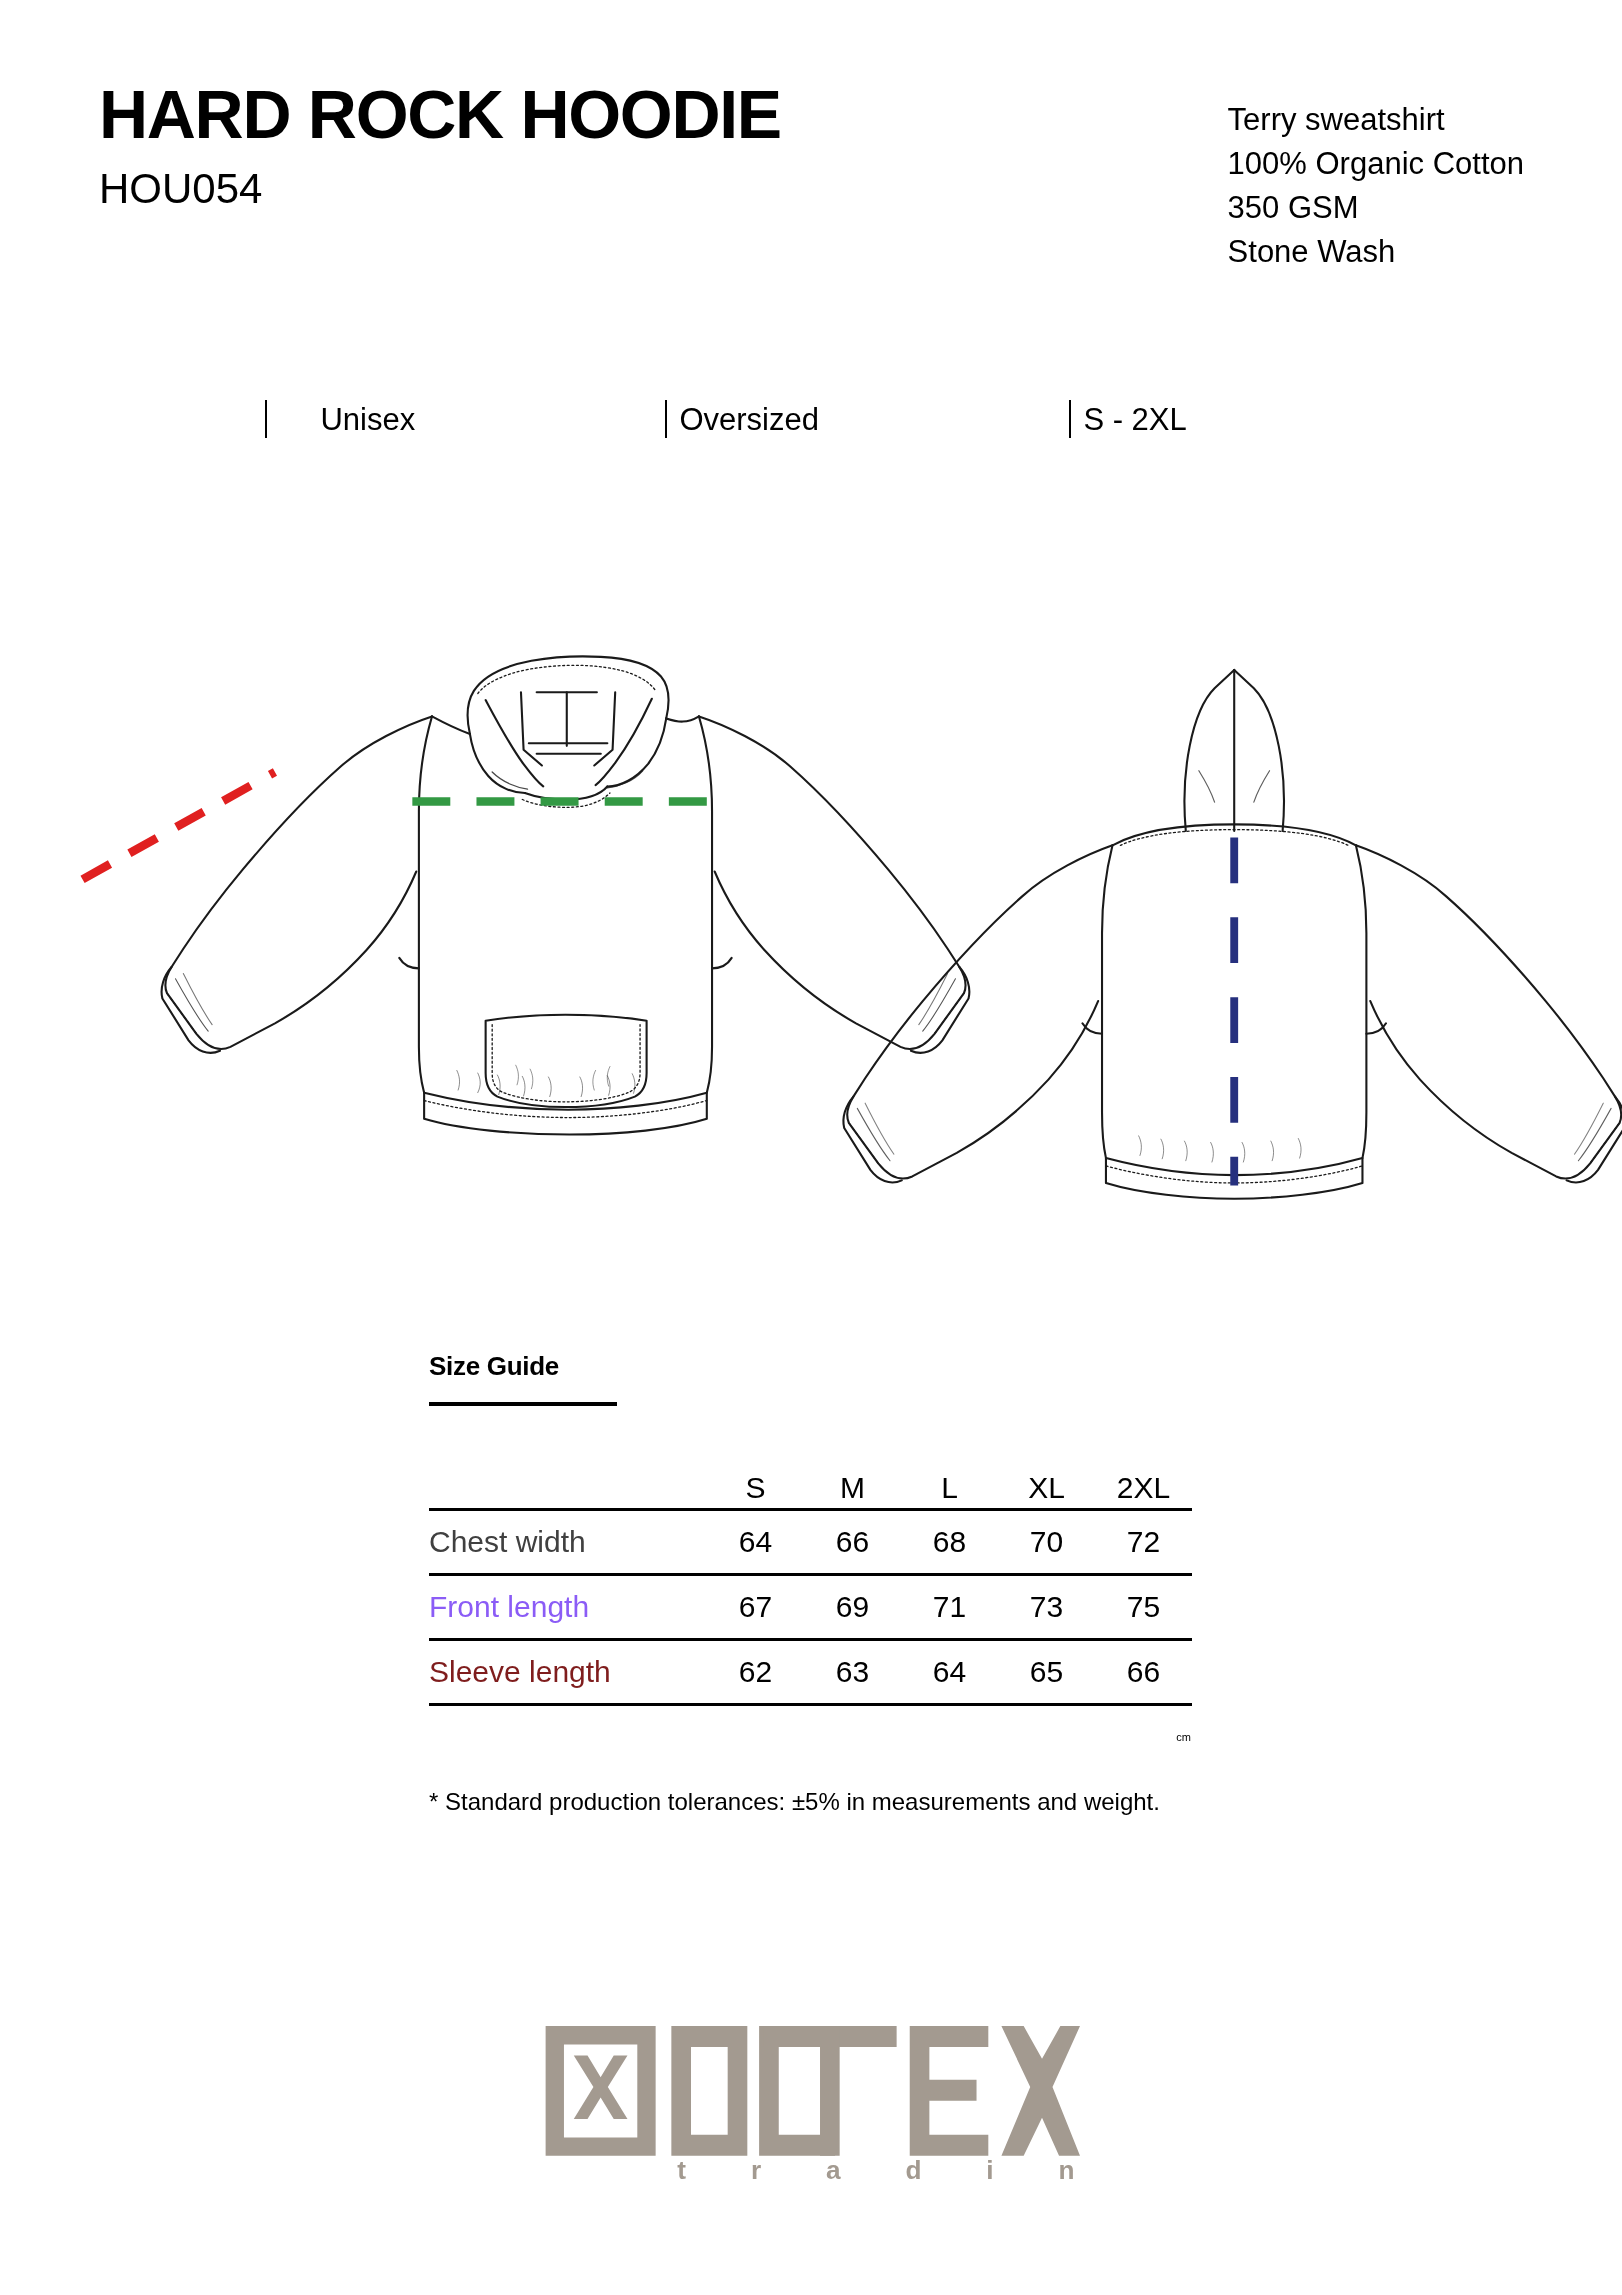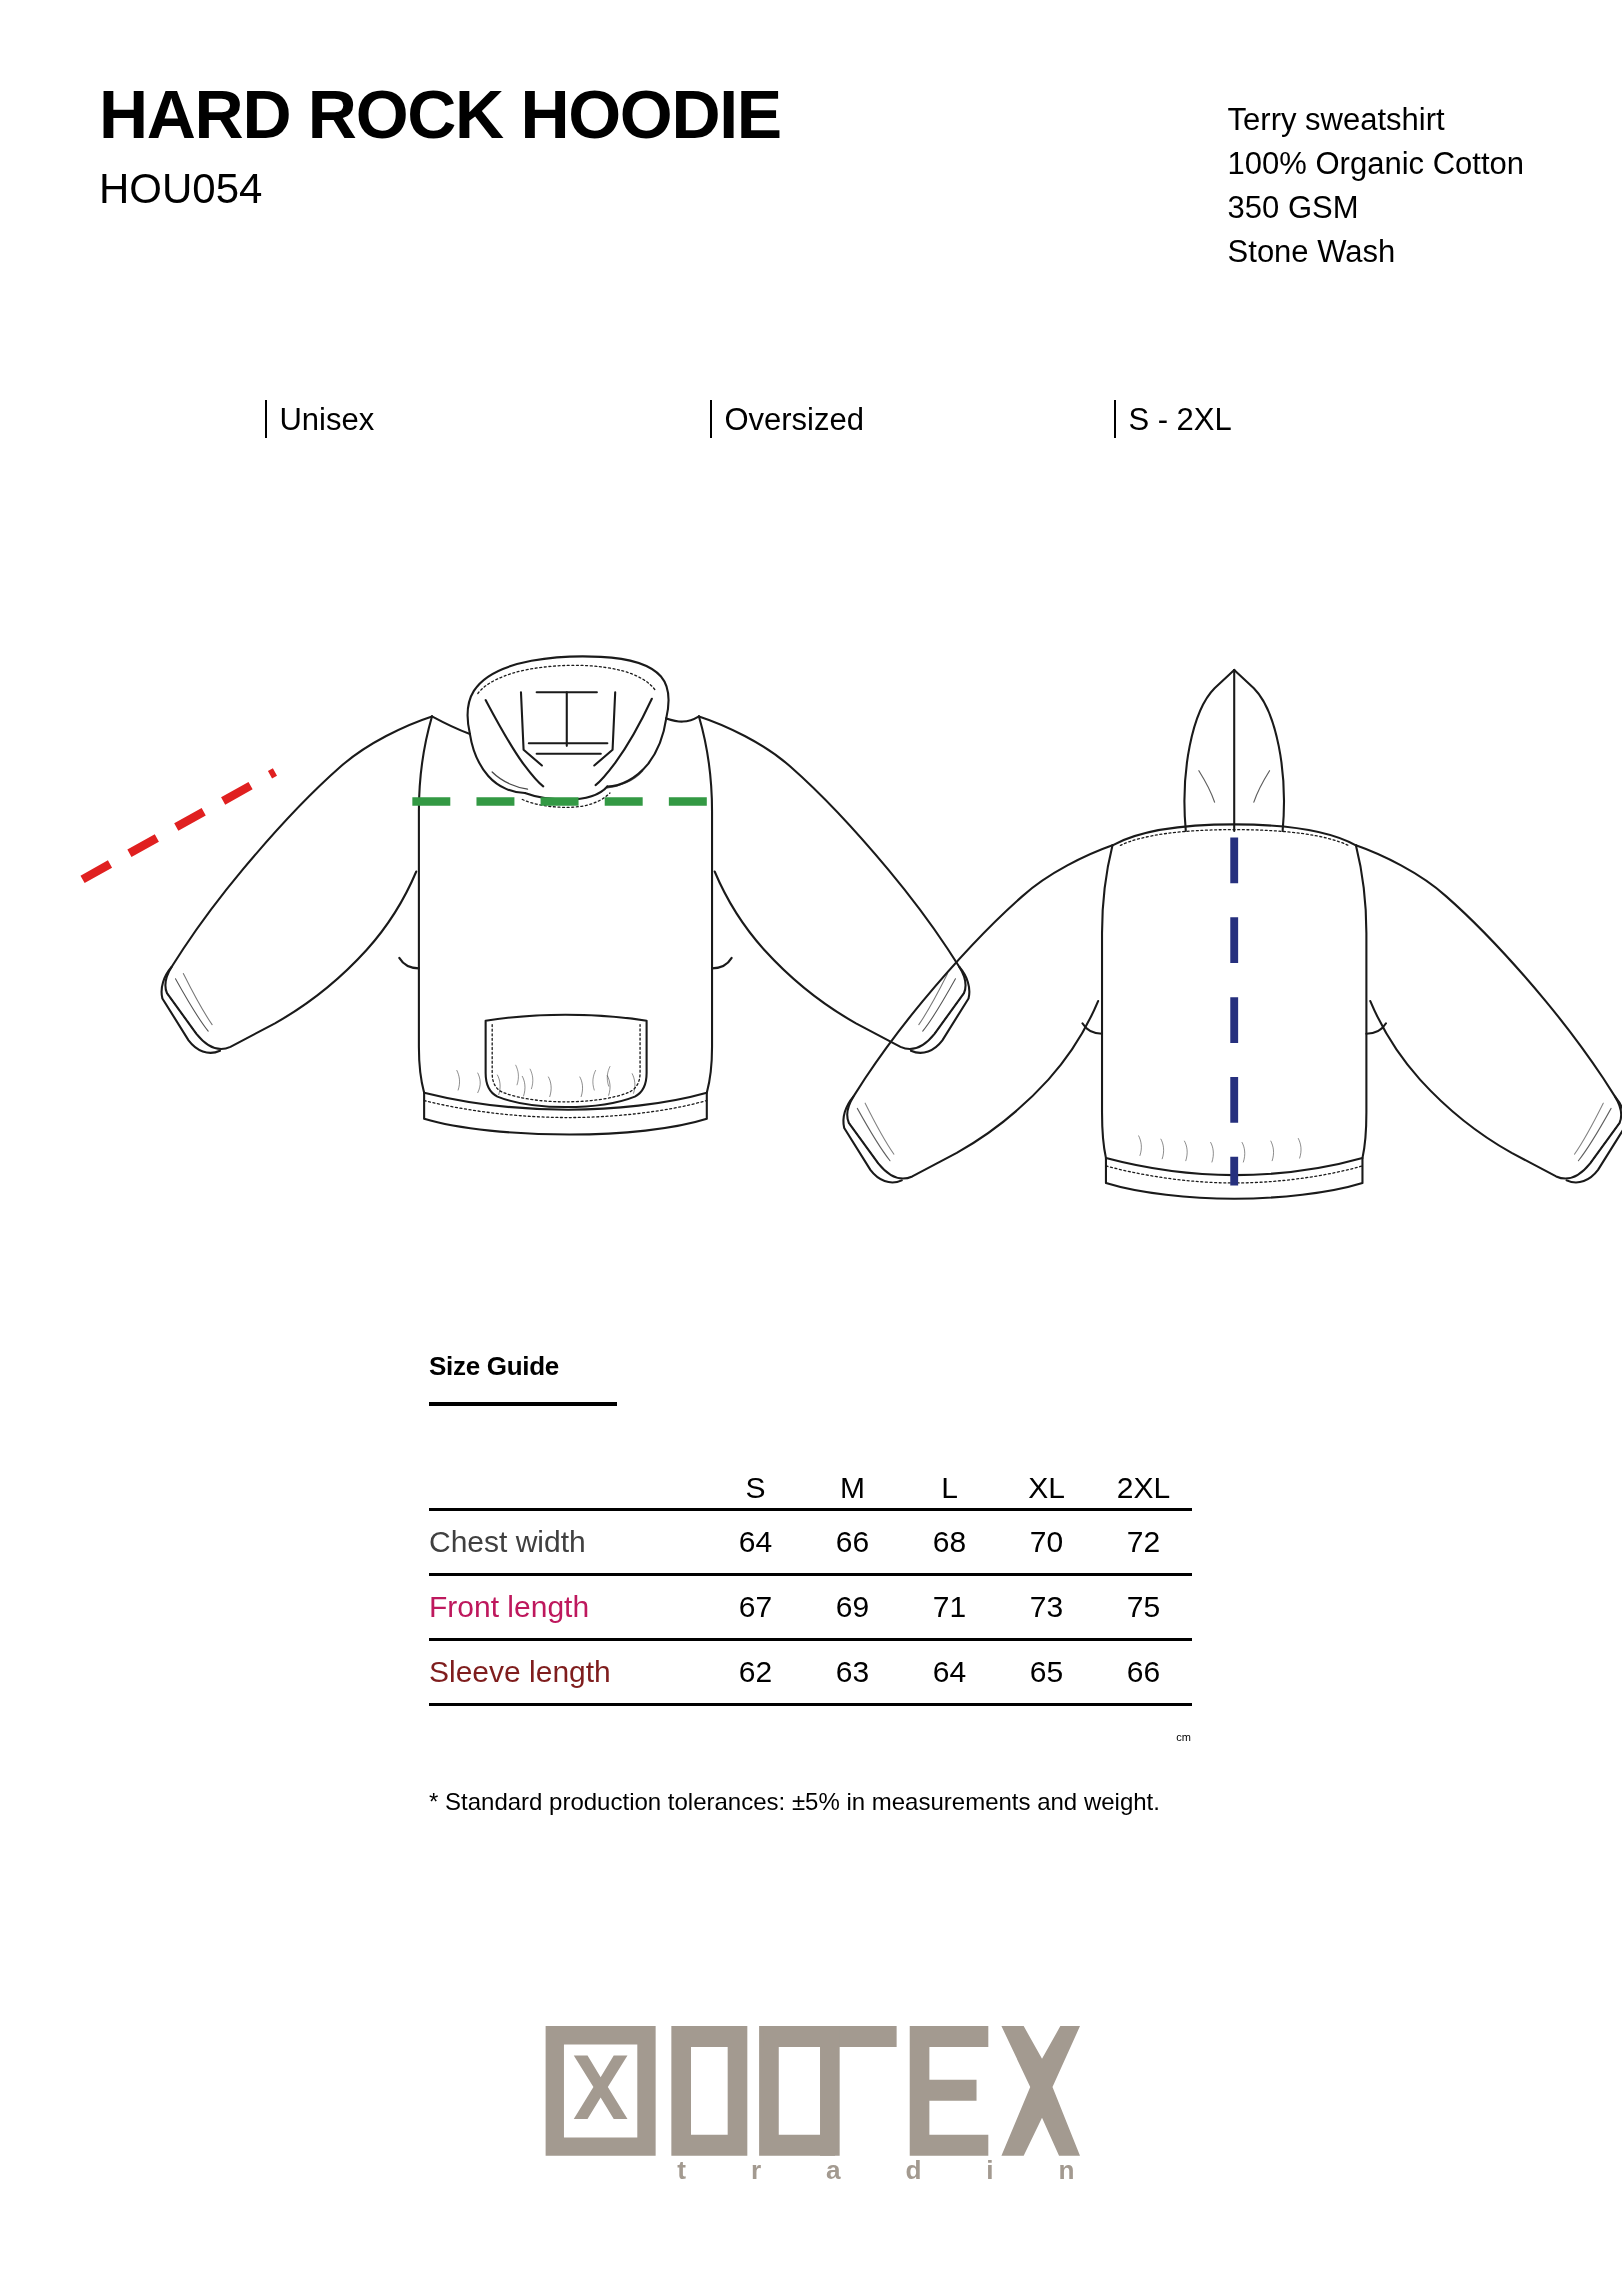--- a/index.html
+++ b/index.html
@@ -64,21 +64,21 @@
     font-size: 31px;
     line-height: 1;
   }
   .attr-rule {
     display: inline-block;
     width: 2px;
     height: 38px;
     background: #000;
     margin-right: 12.4px;
   }
-  .attr-1 { width: 445px; }
+  .attr-1 { width: 400px; gap: 41px; }
   .attr-2 { width: 404px; }
   .attr-3 { }
 
   
   .illustration {
     position: absolute;
     left: 0;
     top: 615px;
     width: 1623px;
     height: 602px;
@@ -432,21 +432,21 @@
     <tbody>
       <tr>
         <td class="row-label" style="color:#404040">Chest width</td>
         <td>64</td>
         <td>66</td>
         <td>68</td>
         <td>70</td>
         <td>72</td>
       </tr>
       <tr>
-        <td class="row-label" style="color:#be185d">Front length</td>
+        <td class="row-label" style="color:#8b5cf6">Front length</td>
         <td>67</td>
         <td>69</td>
         <td>71</td>
         <td>73</td>
         <td>75</td>
       </tr>
       <tr>
         <td class="row-label" style="color:#7f1d1d">Sleeve length</td>
         <td>62</td>
         <td>63</td>

